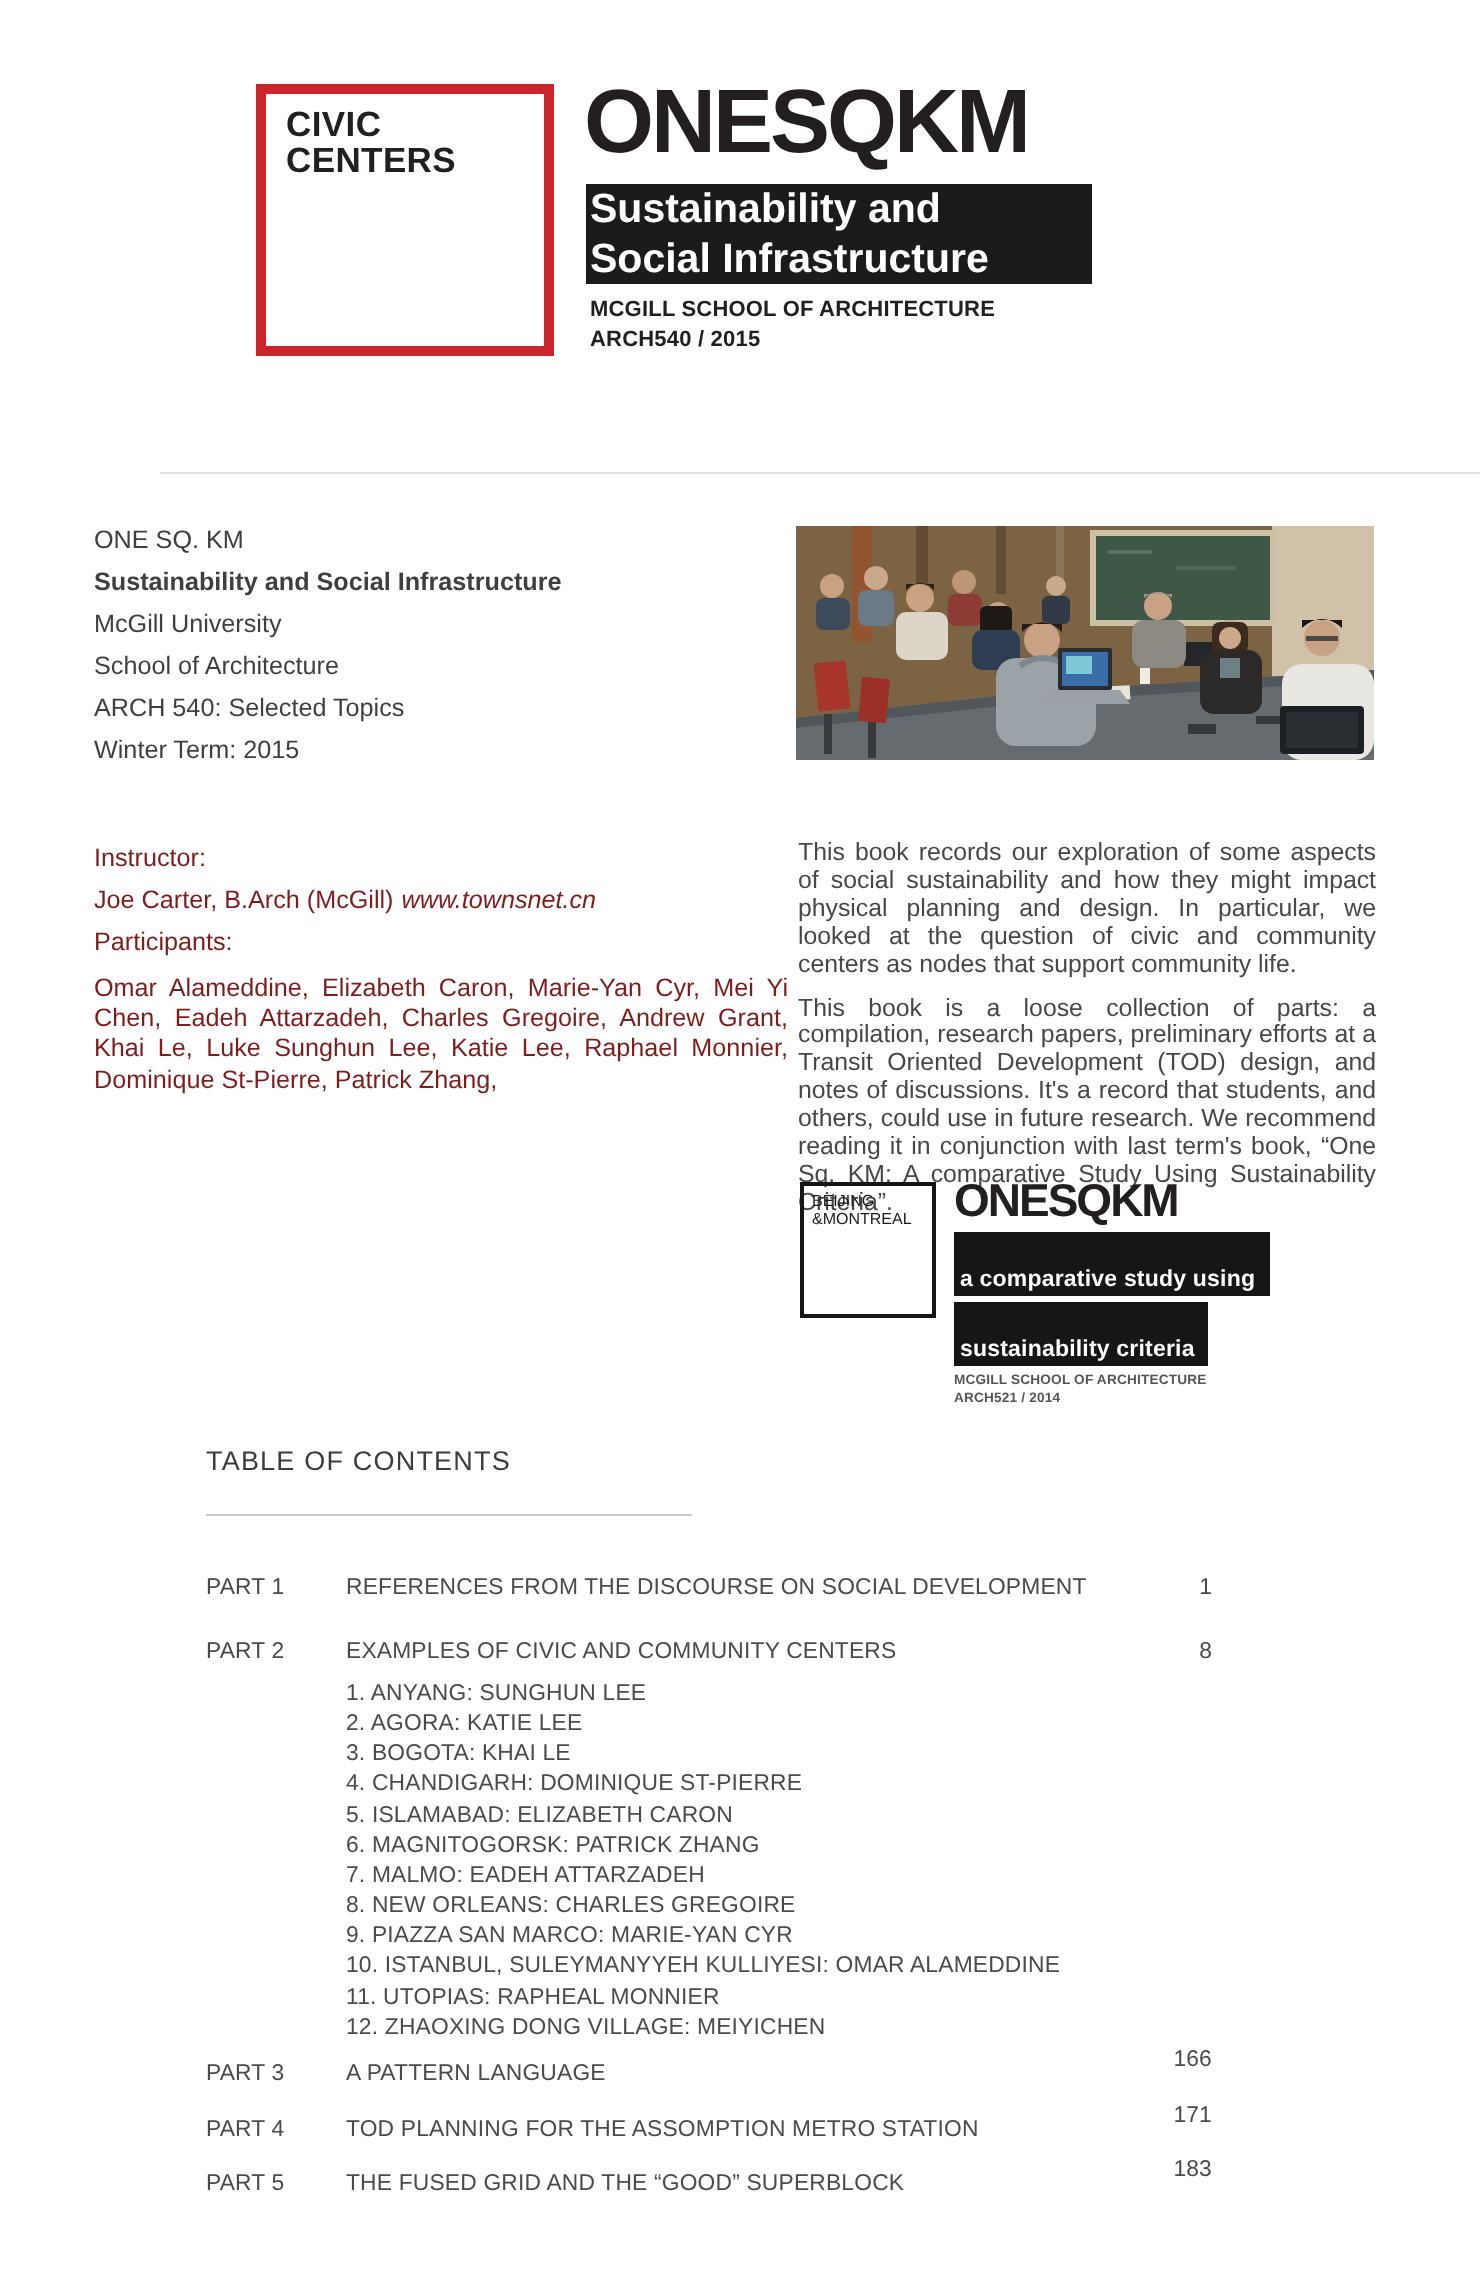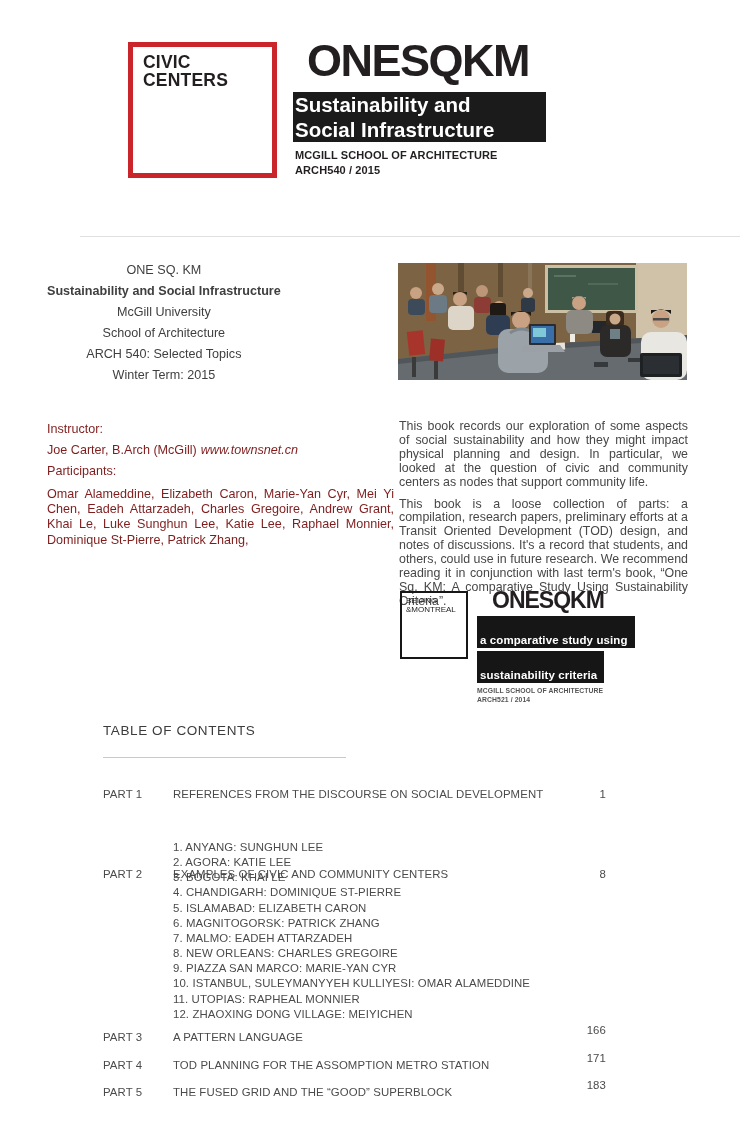--- a/index.html
+++ b/index.html
@@ -6,28 +6,28 @@
   body{
     width:740px;height:1141px;position:relative;background:#ffffff;
     font-family:"Liberation Sans","DejaVu Sans",sans-serif;color:#454545;
     overflow:hidden;
   }
   
   .civic-box{position:absolute;left:128px;top:42px;width:139px;height:126px;border:5px solid #c9252b;}
   .civic-text{padding:6px 0 0 10px;font-size:17.5px;font-weight:700;line-height:18px;color:#231f20;letter-spacing:.2px;}
   .logo-main{position:absolute;left:292px;top:36px;width:300px;}
   .logo-title{font-size:45px;line-height:50px;color:#231f20;letter-spacing:-1.5px;white-space:nowrap;}
-  .w900{font-weight:900;margin-left:15px;}
+  .w900{font-weight:900;}
   .w700{font-weight:700;}
   .logo-banner{position:absolute;left:293px;top:92px;width:251px;background:#1b1b1b;color:#ffffff;
     font-weight:700;font-size:20.5px;line-height:25px;padding-left:2px;}
   .logo-school{position:absolute;left:295px;top:148px;font-size:11px;font-weight:700;color:#231f20;line-height:14.5px;letter-spacing:.1px;}
   .top-rule{position:absolute;left:80px;top:236px;width:660px;height:1px;background:#e0e0e0;}
   
-  .course-info{position:absolute;left:47px;top:260px;font-size:12.6px;line-height:21px;color:#3f3f3f;text-align:center;}
+  .course-info{position:absolute;left:47px;top:260px;font-size:12.6px;line-height:21px;color:#3f3f3f;}
   .course-info .bold{font-weight:700;}
   
   .photo{position:absolute;left:398px;top:263px;width:289px;height:117px;overflow:hidden;}
   
   .people{position:absolute;left:47px;top:422px;width:347px;font-size:12.6px;color:#7f1d1d;}
   .people .lbl{margin:0 0 7px 0;}
   .people .joe{margin:0 0 7px 0;}
   .people .joe .url{font-style:italic;margin-left:4px;}
   .people .plbl{margin:0 0 9px 0;}
   .people .plist{line-height:15.2px;text-align:justify;}
@@ -45,21 +45,21 @@
     padding:18px 7px 2px 3px;margin-top:3px;letter-spacing:.1px;}
   .sl-small{font-size:6.8px;font-weight:700;color:#555;line-height:8.5px;margin-top:4px;letter-spacing:.1px;}
   
   .toc-heading{position:absolute;left:103px;top:723px;font-size:13.5px;color:#3c3c3c;letter-spacing:.6px;}
   .toc-rule{position:absolute;left:103px;top:757px;width:243px;height:1px;background:#c9c9c9;}
   .toc-row{position:absolute;left:103px;width:503px;display:flex;font-size:11.4px;color:#4b4b4b;letter-spacing:.1px;}
   .toc-part{width:70px;flex:none;}
   .toc-title{flex:1;}
   .toc-page{width:40px;flex:none;text-align:right;}
   .toc-row.raised .toc-page{transform:translateY(-7px);}
-  .r1{top:788px;} .r2{top:820px;margin-top:48px;} .r3{top:1031px;} .r4{top:1059px;} .r5{top:1086px;}
+  .r1{top:788px;} .r2{top:820px;} .r3{top:1031px;} .r4{top:1059px;} .r5{top:1086px;}
   .toc-items{position:absolute;left:173px;top:840px;font-size:11.4px;line-height:15.15px;color:#4b4b4b;letter-spacing:.1px;}
 </style>
 </head>
 <body>
 
 <div class="civic-box">
   <div class="civic-text">
     <div>CIVIC</div>
     <div>CENTERS</div>
   </div>

